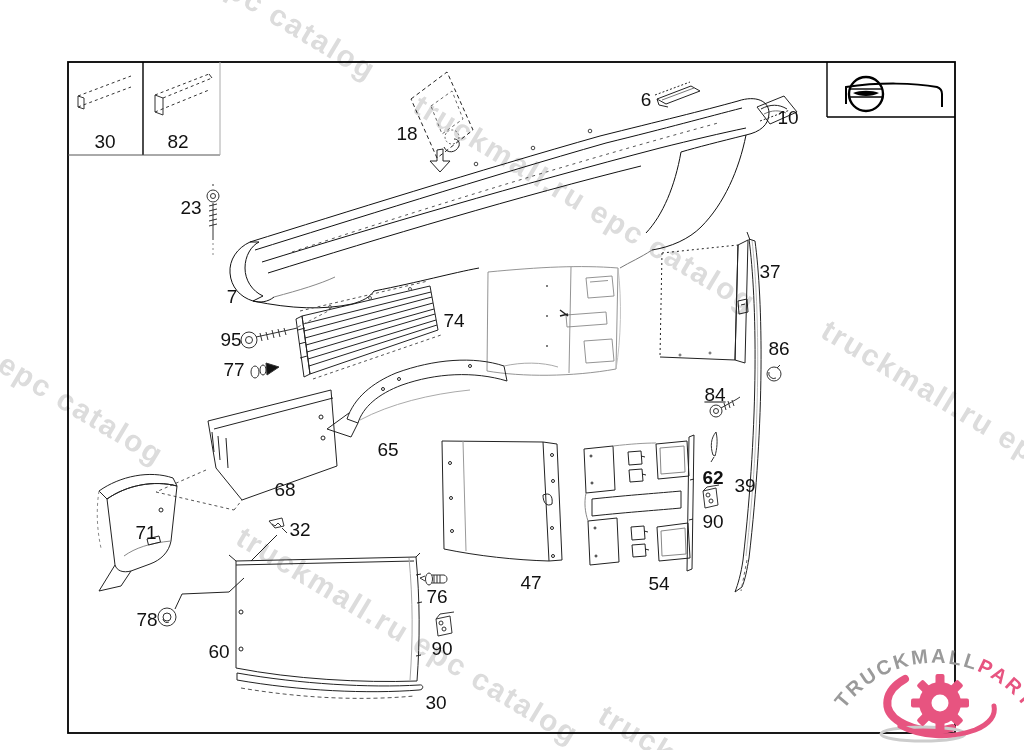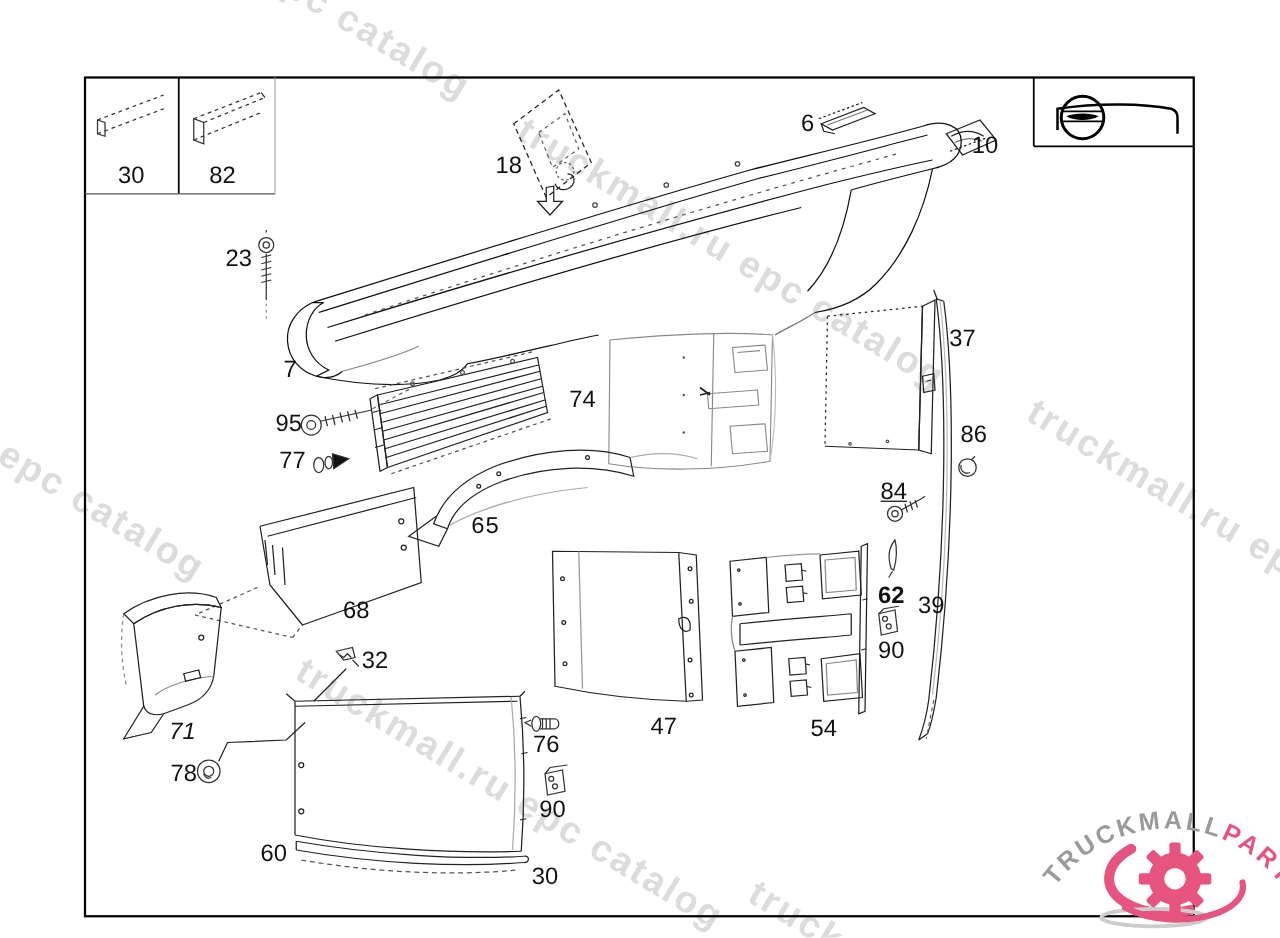--- a/index.html
+++ b/index.html
@@ -335,32 +335,32 @@
   <div id="label-layer">
       <div class="plabel" style="left: 105px; top: 141px;">30</div>
       <div class="plabel" style="left: 178px; top: 141px;">82</div>
       <div class="plabel" style="left: 407px; top: 133px;">18</div>
       <div class="plabel" style="left: 646px; top: 99px;">6</div>
       <div class="plabel" style="left: 788px; top: 117px;">10</div>
       <div class="plabel" style="left: 191px; top: 207px;">23</div>
       <div class="plabel" style="left: 232px; top: 296px;">7</div>
       <div class="plabel" style="left: 231px; top: 339px;">95</div>
       <div class="plabel" style="left: 234px; top: 369px;">77</div>
-      <div class="plabel" style="left: 466px; top: 320px; text-align: right;">74</div>
+      <div class="plabel" style="left: 454px; top: 320px; text-align: right;">74</div>
       <div class="plabel" style="left: 770px; top: 271px;">37</div>
       <div class="plabel" style="left: 779px; top: 348px;">86</div>
       <div class="plabel" style="left: 715px; top: 394px; text-decoration: underline;">84</div>
       <div class="plabel" style="left: 713px; top: 477px; font-weight: bold;">62</div>
       <div class="plabel" style="left: 713px; top: 521px;">90</div>
       <div class="plabel" style="left: 745px; top: 485px;">39</div>
-      <div class="plabel" style="left: 388px; top: 422px; font-family: Liberation Mono, monospace;">65</div>
+      <div class="plabel" style="left: 388px; top: 449px;">65</div>
       <div class="plabel" style="left: 285px; top: 489px;">68</div>
-      <div class="plabel" style="left: 146px; top: 586px; font-style: italic;">71</div>
+      <div class="plabel" style="left: 146px; top: 532px;">71</div>
       <div class="plabel" style="left: 300px; top: 529px;">32</div>
       <div class="plabel" style="left: 531px; top: 582px;">47</div>
       <div class="plabel" style="left: 659px; top: 583px;">54</div>
       <div class="plabel" style="left: 147px; top: 619px;">78</div>
-      <div class="plabel" style="left: 219px; top: 651px; margin-top: 32px;">60</div>
+      <div class="plabel" style="left: 219px; top: 651px;">60</div>
       <div class="plabel" style="left: 437px; top: 596px;">76</div>
       <div class="plabel" style="left: 442px; top: 648px;">90</div>
       <div class="plabel" style="left: 436px; top: 702px;">30</div>
     </div>
 </div>
 
 </body></html>

